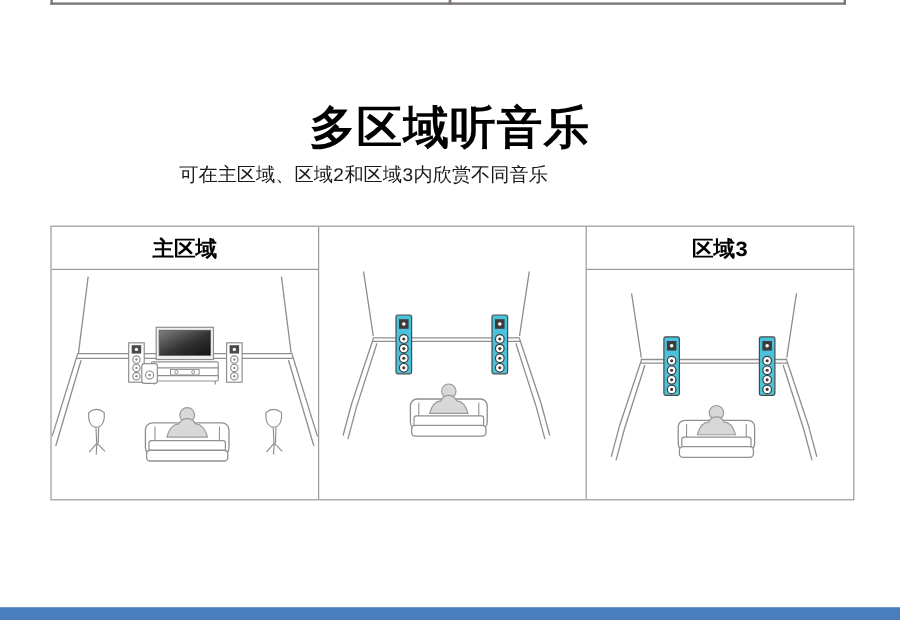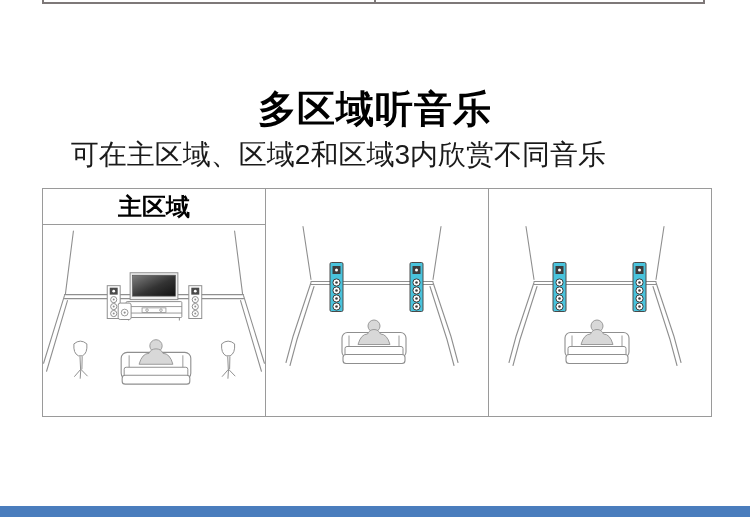--- a/index.html
+++ b/index.html
@@ -1,49 +1,49 @@
 <!DOCTYPE html>
 <html style="--accent-speaker: #49c3dc; --line-art: #8f8f8f; --panel-border: #9a9a9a; --header-text: #000000; --subtitle-text: #1a1a1a; --bottom-band: #4a7dbd; --remnant-border: #7e7878;"><head>
 <meta charset="utf-8">
 <style>
   * { margin:0; padding:0; box-sizing:border-box; }
   html,body { background:#fff; }
   .canvas {
     position:relative; width:750px; height:517px; background:#fff;
-    font-family:Liberation Sans, sans-serif; overflow:hidden;
+    font-family:Liberation Mono, monospace; overflow:hidden;
   }
   
   .prev-box {
     position:absolute; top:-1px; height:5px;
     border:2px solid var(--remnant-border,#7e7878); border-top:none;
   }
   .prev-box.b1 { left:42px;  width:334px; }
   .prev-box.b2 { left:374px; width:331px; }
 
   .title {
     position:absolute; top:88px; left:0; width:750px; text-align:center;
     font-size:38px; font-weight:bold; letter-spacing:1px;
     color:var(--header-text,#000); line-height:1.15;
   }
   .subtitle {
-    position:absolute; top:136px; left:0; width:606px; text-align:right;
-    font-size:28px; font-weight:400; color:var(--subtitle-text,#1a1a1a);
+    position:absolute; top:136px; left:0; width:606px; text-align:center;
+    font-size:16px; font-weight:400; color:var(--subtitle-text,#1a1a1a);
   }
 
   .panel {
     position:absolute; left:42px; top:188px; width:670px; height:229px;
     border:1px solid var(--panel-border,#9a9a9a); display:flex;
     background:#fff;
   }
   .cell { flex:1 1 0; display:flex; flex-direction:column; min-width:0; }
   .cell + .cell { border-left:1px solid var(--panel-border,#9a9a9a); }
   .cell-header {
     height:36px; border-bottom:1px solid var(--panel-border,#9a9a9a);
     display:flex; align-items:center; justify-content:center;
-    font-size:24px; font-weight:bold; color:var(--header-text,#000);text-align:right;
+    font-size:18px; font-weight:bold; color:var(--header-text,#000);text-align:right;
   }
   .cell-body { flex:1; position:relative; color:var(--line-art,#8f8f8f); }
   .cell-body svg { position:absolute; inset:0; width:100%; height:100%; }
 
   .accent { fill:var(--accent-speaker,#49c3dc); }
   .person { fill:#d8d8d8; stroke:#9a9a9a; stroke-width:1; }
 
   .bottom-band {
     position:absolute; left:0; top:506px; width:750px; height:11px;
     background:var(--bottom-band,#4a7dbd);
@@ -201,20 +201,21 @@
               <path d="M92,138 q3,-10.5 9.5,-10.5 q2,-4.5 6.5,-4.5 q4.5,0 6.5,4.5 q6.5,0 9.5,10.5 z" class="person"></path>
             </g>
             <rect x="79" y="140" width="58" height="10" rx="2" fill="#fff" stroke="currentColor" stroke-width="1"></rect>
             <rect x="77" y="148" width="62" height="9" rx="3" fill="#fff" stroke="currentColor" stroke-width="1.1"></rect>
           </g>
         </svg>
       </div>
     </div>
 
     <div class="cell">
+      <div class="cell-header">区域3</div>
       <div class="cell-body">
         <svg viewBox="0 0 222 192">
           <g stroke="currentColor" fill="none" stroke-width="1.1" stroke-linecap="round">
             <path d="M37,20 L45,73"></path>
               <path d="M175,20 L167,73"></path>
             <path d="M45,75 H167"></path>
               <path d="M45,78 H167"></path>
             <path d="M45,76 L27,130 L20,156"></path>
               <path d="M48,80 L31,133 L24,159"></path>
             <path d="M167,76 L185,130 L192,156"></path>

